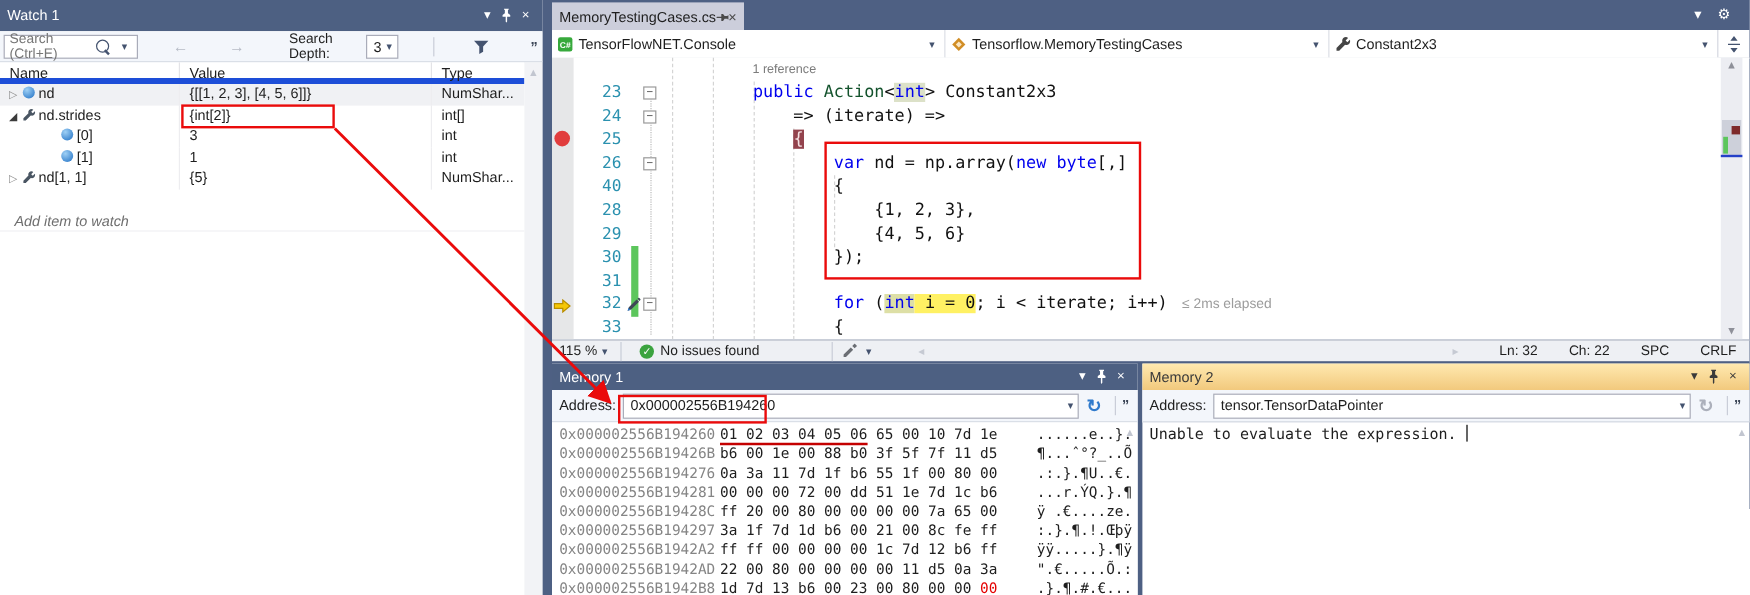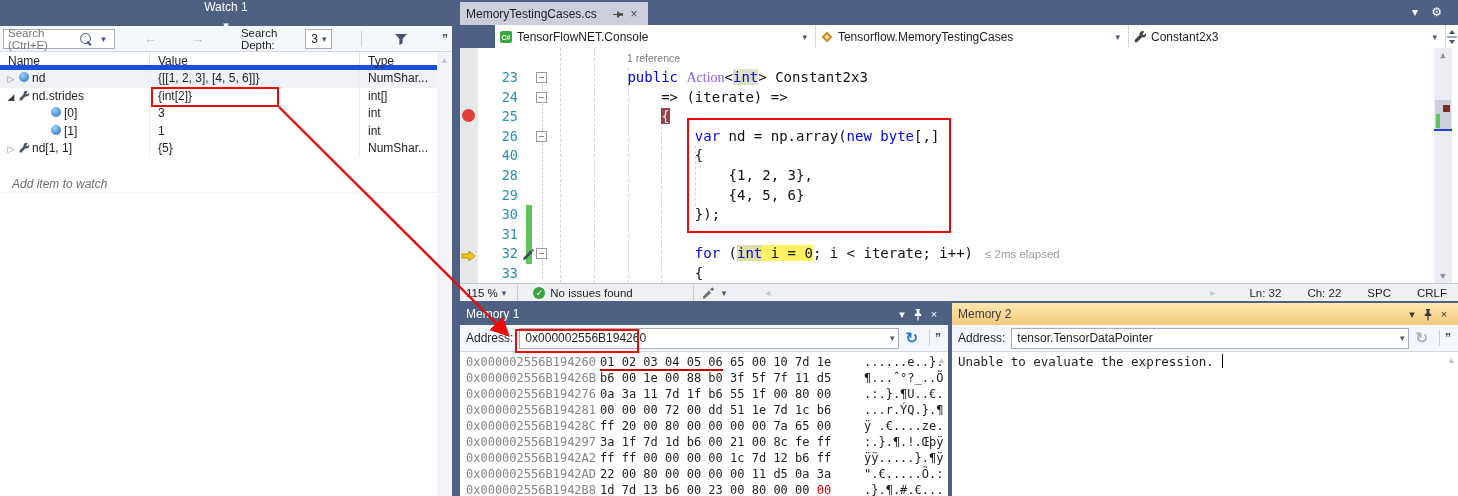--- a/index.html
+++ b/index.html
@@ -12,21 +12,21 @@
   .tbar .tico{width:16px;text-align:center;cursor:pointer;font-size:11px;line-height:22px;}
   .gold{background:linear-gradient(#FFE9B0,#F2C97D);color:#3a3a3a;}
   .toolbar{position:absolute;left:0;right:0;background:#F3F6FB;border-bottom:1px solid #D4D9E2;
            box-sizing:border-box;display:flex;align-items:center;}
   .combo{background:#fff;border:1px solid #A9ACB9;display:flex;align-items:center;box-sizing:border-box;height:20px;}
   .caret{color:#44536F;font-size:9px;padding:0 4px;}
   .vsep{width:1px;height:16px;background:#C9CDD8;margin:0 5px;}
   .more{font-weight:bold;color:#3b4556;letter-spacing:1px;font-size:12px;}
   
   .watch{left:0;top:0;width:452px;height:496px;}
-  .watch .tbar{height:26px;flex-direction:column;}
+  .watch .tbar{height:26px;}
   .wtoolbar{top:26px;height:26px;padding:0 3px;gap:24px;}
   .searchbox{position:relative;width:232px;height:20px;background:#fff;border:1px solid #A9ACB9;
              display:flex;align-items:center;box-sizing:border-box;padding:0 4px;}
   .searchbox .ph{flex:1;color:#767676;font-size:11.5px;}
   .mag{position:relative;width:9px;height:9px;border:1.6px solid #44536F;border-radius:50%;margin-right:6px;}
   .mag::after{content:"";position:absolute;left:7px;top:7px;width:5px;height:1.8px;background:#44536F;transform:rotate(45deg);transform-origin:0 0;}
   .navarrow{font-size:13px;color:#B6BBC6;padding:0 5px;}
   .wlabel{margin:0 4px 0 8px;font-size:11.5px;}
   .whead{position:absolute;top:52px;left:0;width:437px;height:18px;background:#fff;border-bottom:5px solid #1d4ed8;display:flex;box-sizing:border-box;}
   .whead .hc{border-right:1px solid #E3E3E7;box-sizing:border-box;padding:2px 0 0 8px;font-size:12px;}
@@ -40,44 +40,44 @@
   .ic{display:inline-block;width:14px;height:11px;vertical-align:-1px;position:relative;}
   .ic.field::before{content:"";position:absolute;left:1px;top:0;width:10px;height:10px;border-radius:50%;
       background:radial-gradient(circle at 35% 30%,#9fd0f5,#1E6FC4);}
   .addrow{position:absolute;top:175.6px;left:0;width:437px;height:17.6px;line-height:17.6px;
           font-style:italic;color:#6e6e6e;padding-left:12px;box-sizing:border-box;border-bottom:1px solid #F0F0F3;}
   .wscroll{position:absolute;top:52px;right:0;width:15px;bottom:0;background:#F2F3F6;color:#C2C6D0;
            text-align:center;font-size:9px;padding-top:3px;box-sizing:border-box;}
   
   .editor{left:460px;top:0;width:998px;height:301px;background:transparent;}
   .tabstrip{position:absolute;top:0;left:0;right:0;height:25px;}
-  .tab{position:absolute;left:0;top:2px;width:188px;height:23px;background:#CCCEDB;color:#1e1e1e;
+  .tab{position:absolute;left:0;top:2px;width:160px;height:23px;background:#CCCEDB;color:#1e1e1e;
        display:flex;align-items:center;padding:0 6px;box-sizing:border-box;}
   .tab .lbl{flex:1;font-size:12px;}
   .tab .tpin,.tab .tclose{width:16px;text-align:center;color:#4a4a4a;}
   .strip-ico{position:absolute;top:5px;color:#fff;font-size:12px;}
-  .navbar{position:absolute;top:25px;left:0;right:0;height:23px;background:#fff;border-bottom:1px solid #C9CDD8;display:flex;margin-left:35px;}
+  .navbar{position:absolute;top:25px;left:0;right:0;height:23px;background:#fff;border-bottom:1px solid #C9CDD8;display:flex;}
   .navcombo{display:flex;align-items:center;border-right:1px solid #D5D8E0;box-sizing:border-box;padding:0 4px;background:#fff;}
   .navcombo .lbl{flex:1;font-size:12px;padding-left:4px;}
   .ebody{position:absolute;top:48px;left:0;width:998px;height:235px;background:#fff;overflow:hidden;
          font-family:"DejaVu Sans Mono","Liberation Mono",monospace;font-size:14px;}
   .bpmargin{position:absolute;left:0;top:0;width:18px;height:100%;background:#E6E7E8;}
   .bp{position:absolute;left:2px;top:61px;width:13px;height:13px;border-radius:50%;background:#E13D3D;}
   .curarrow{position:absolute;left:1px;top:199px;}
   #line-nums{position:absolute;left:18px;top:0;width:44px;}
   .lnum{position:absolute;right:4px;color:#2B91AF;font-size:13.5px;line-height:19.6px;}
   .greenbar{position:absolute;left:66px;top:157px;width:6px;height:59px;background:#5CC65C;}
   .foldline{position:absolute;left:82px;top:26px;bottom:4px;border-left:1px dotted #B9B9B9;}
   .foldbox{position:absolute;left:76px;width:11px;height:11px;background:#fff;border:1px solid #9a9a9a;
            box-sizing:border-box;color:#555;font-size:9px;line-height:8px;text-align:center;z-index:2;}
   .guide{position:absolute;border-left:1px dashed #D4D4D4;}
   #code-lines{position:absolute;left:100px;top:0;right:30px;}
   .cline{position:absolute;left:0;white-space:pre;line-height:19.6px;font-size:14px;color:#111;}
   .tk-k{color:#0000EE;}
-  .tk-t{color:#8b5cf6;font-family:Liberation Serif, serif;}
+  .tk-t{color:#14532d;}
   .tk-ref{background:#DCE1C8;}
   .tk-h1{background:#DDDFA6;}
   .tk-h2{background:#FFF163;color:#111;}
   .tk-brace{background:#93434D;color:#F5E1E3;}
   .codelens{position:absolute;left:167px;top:4px;color:#7c7c7c;font-size:10.5px;font-family:"Liberation Sans",sans-serif;}
   .perf{color:#9c9c9c;font-size:11.5px;font-family:"Liberation Sans",sans-serif;margin-left:12px;}
   .pencil{position:absolute;left:62px;top:198px;}
   .escroll{position:absolute;top:0;right:6px;width:18px;height:235px;background:#ECEDF2;}
   .escroll .sarr{position:absolute;left:0;width:100%;text-align:center;color:#8E9099;font-size:9px;}
   .ethumb{position:absolute;left:1px;top:52px;width:16px;height:30px;background:#CDD0DA;}

